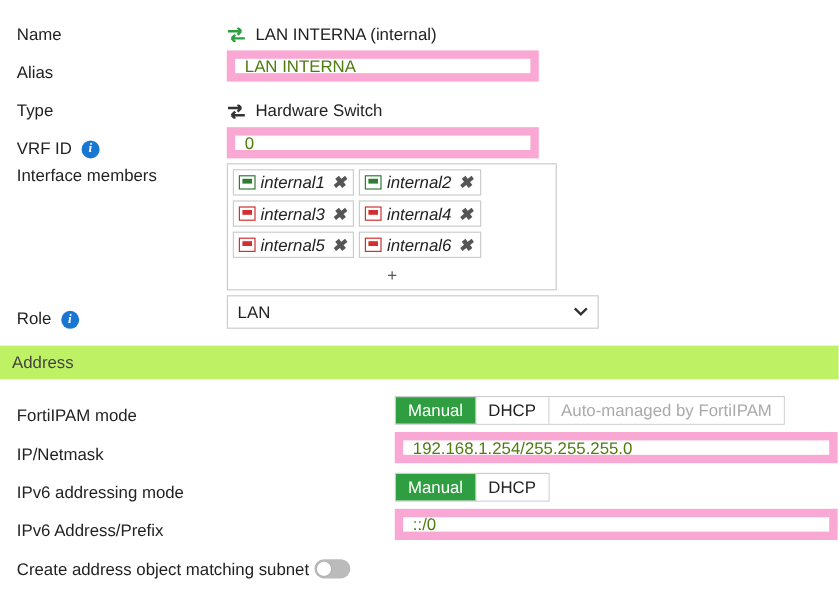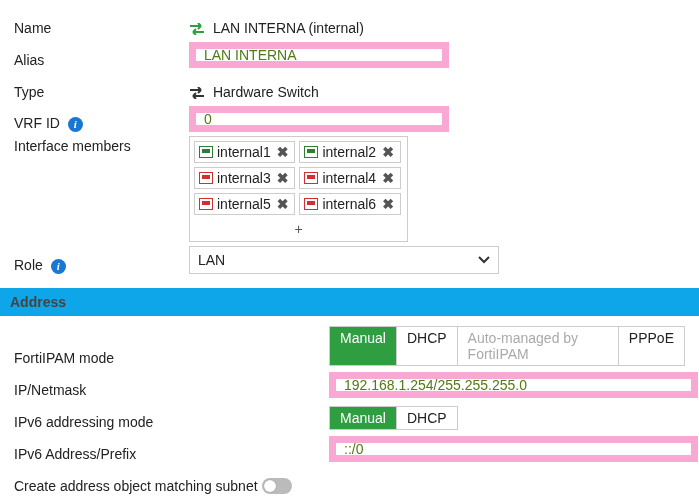--- a/index.html
+++ b/index.html
@@ -67,25 +67,26 @@
   }
   .name-icon {
     margin-right: 4px;
     vertical-align: middle;
     display:inline-block;
   }
   .type-icon { margin-right: 4px; }
 
   .members-box {
     border: 1px solid #ccc;
-    width: 219px;
+    width: 275px;
     padding: 4px;
     display: flex;
     flex-wrap: wrap;
     gap: 4px;
+    font-style: italic;
   }
   .member-chip {
     border: 1px solid #ccc;
     padding: 2px 6px 2px 4px;
     display: flex;
     align-items: center;
     font-size: 14px;
     gap: 4px;
   }
   .member-chip .x { color:#555; margin-left:2px; cursor:pointer; font-weight:bold;}
@@ -99,25 +100,24 @@
   .port-red   { border-color:#d32f2f; }
   .port-icon::before{
     content:"";
     position:absolute; left:2px; right:2px; top:2px; height:4px;
   }
   .port-green::before{ background:#2e7d32;}
   .port-red::before{ background:#d32f2f;}
   .add-row { width:100%; text-align:center; color:#555; cursor:pointer; padding-top:2px;}
 
   .section-header {
-    background:#0ea5e9;
+    background:#bef264;
     padding:6px 10px;
     margin:14px -14px 10px -14px;
     color:#444;
-    font-weight:bold;
   }
 
   .btn-group {
     display:inline-flex;
     border:1px solid #ccc;
   }
   .btn-opt {
     padding:3px 10px;
     border-right:1px solid #ccc;
     background:#fff;
@@ -251,21 +251,20 @@
 
 <div class="section-header">Address</div>
 
 <div class="row">
   <div class="label-col2">FortiIPAM mode</div>
   <div>
     <div class="btn-group">
       <div class="btn-opt active">Manual</div>
       <div class="btn-opt">DHCP</div>
       <div class="btn-opt disabled">Auto-managed by FortiIPAM</div>
-      <div class="btn-opt">PPPoE</div>
     </div>
   </div>
 </div>
 
 <div class="row">
   <div class="label-col2">IP/Netmask</div>
   <div>
     <input class="text-input text-input-wide" value="192.168.1.254/255.255.255.0" style="">
   </div>
 </div>

